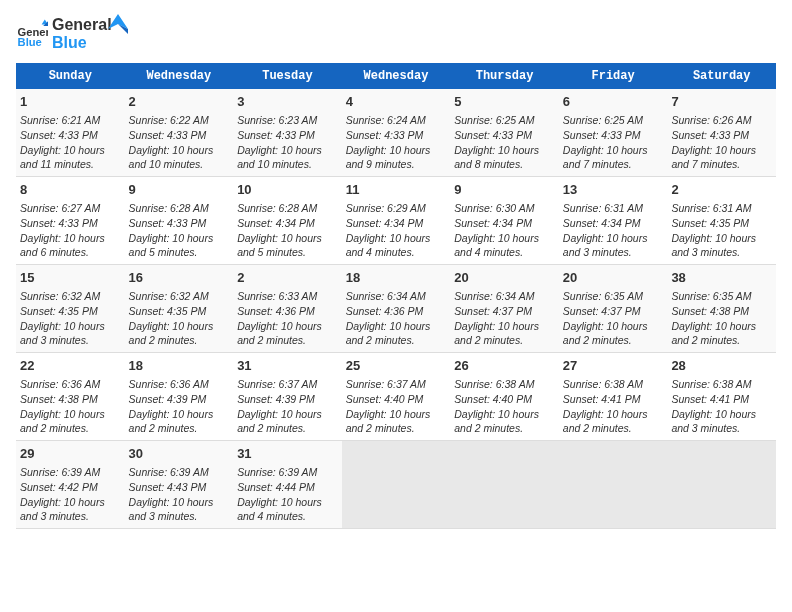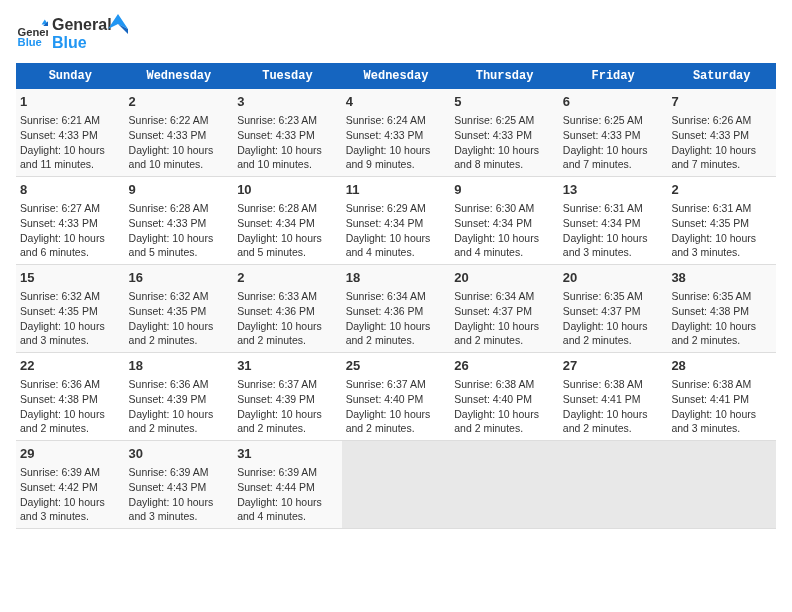--- a/index.html
+++ b/index.html
@@ -71,20 +71,21 @@
     }
     .day-num {
       font-weight: bold;
       font-size: 13px;
       display: block;
       margin-bottom: 2px;
     }
     .day-info {
       font-size: 10.5px;
       color: #333;
+      font-style: italic;
     }
     td.empty {
       background: #e8e8e8;
     }
   </style>
 </head>
 <body>
 
 <div class="header">
   <div class="logo">

